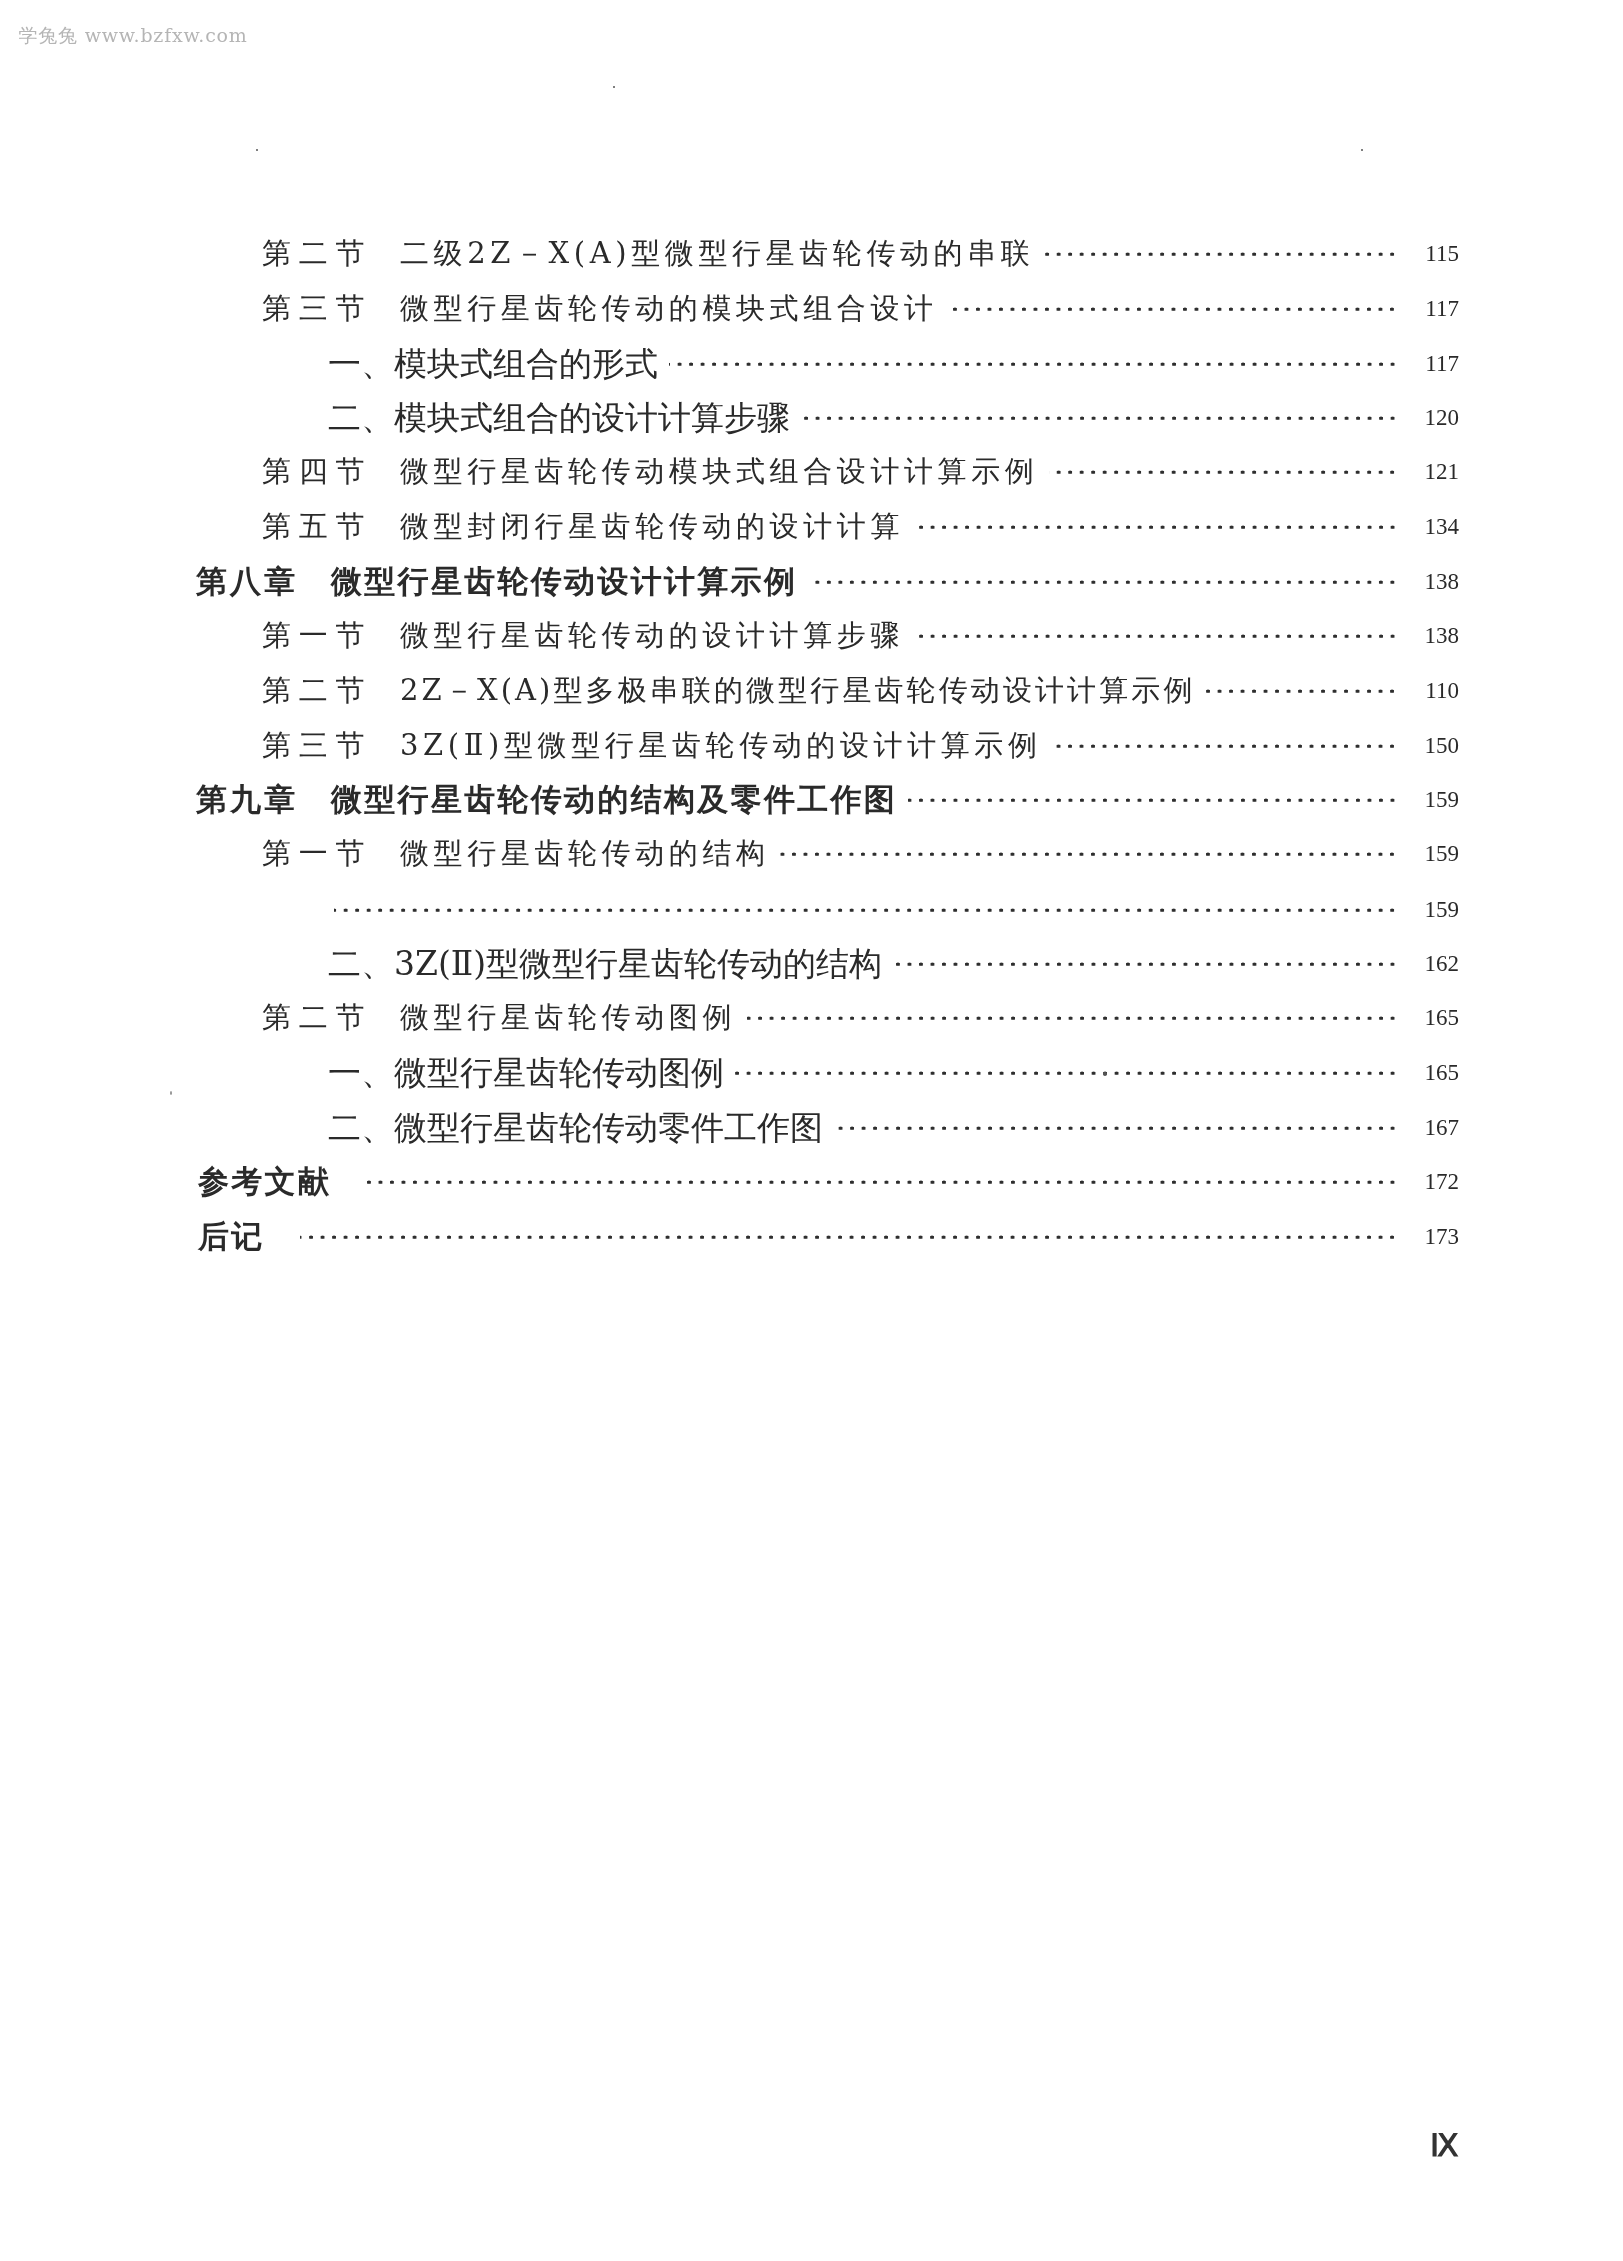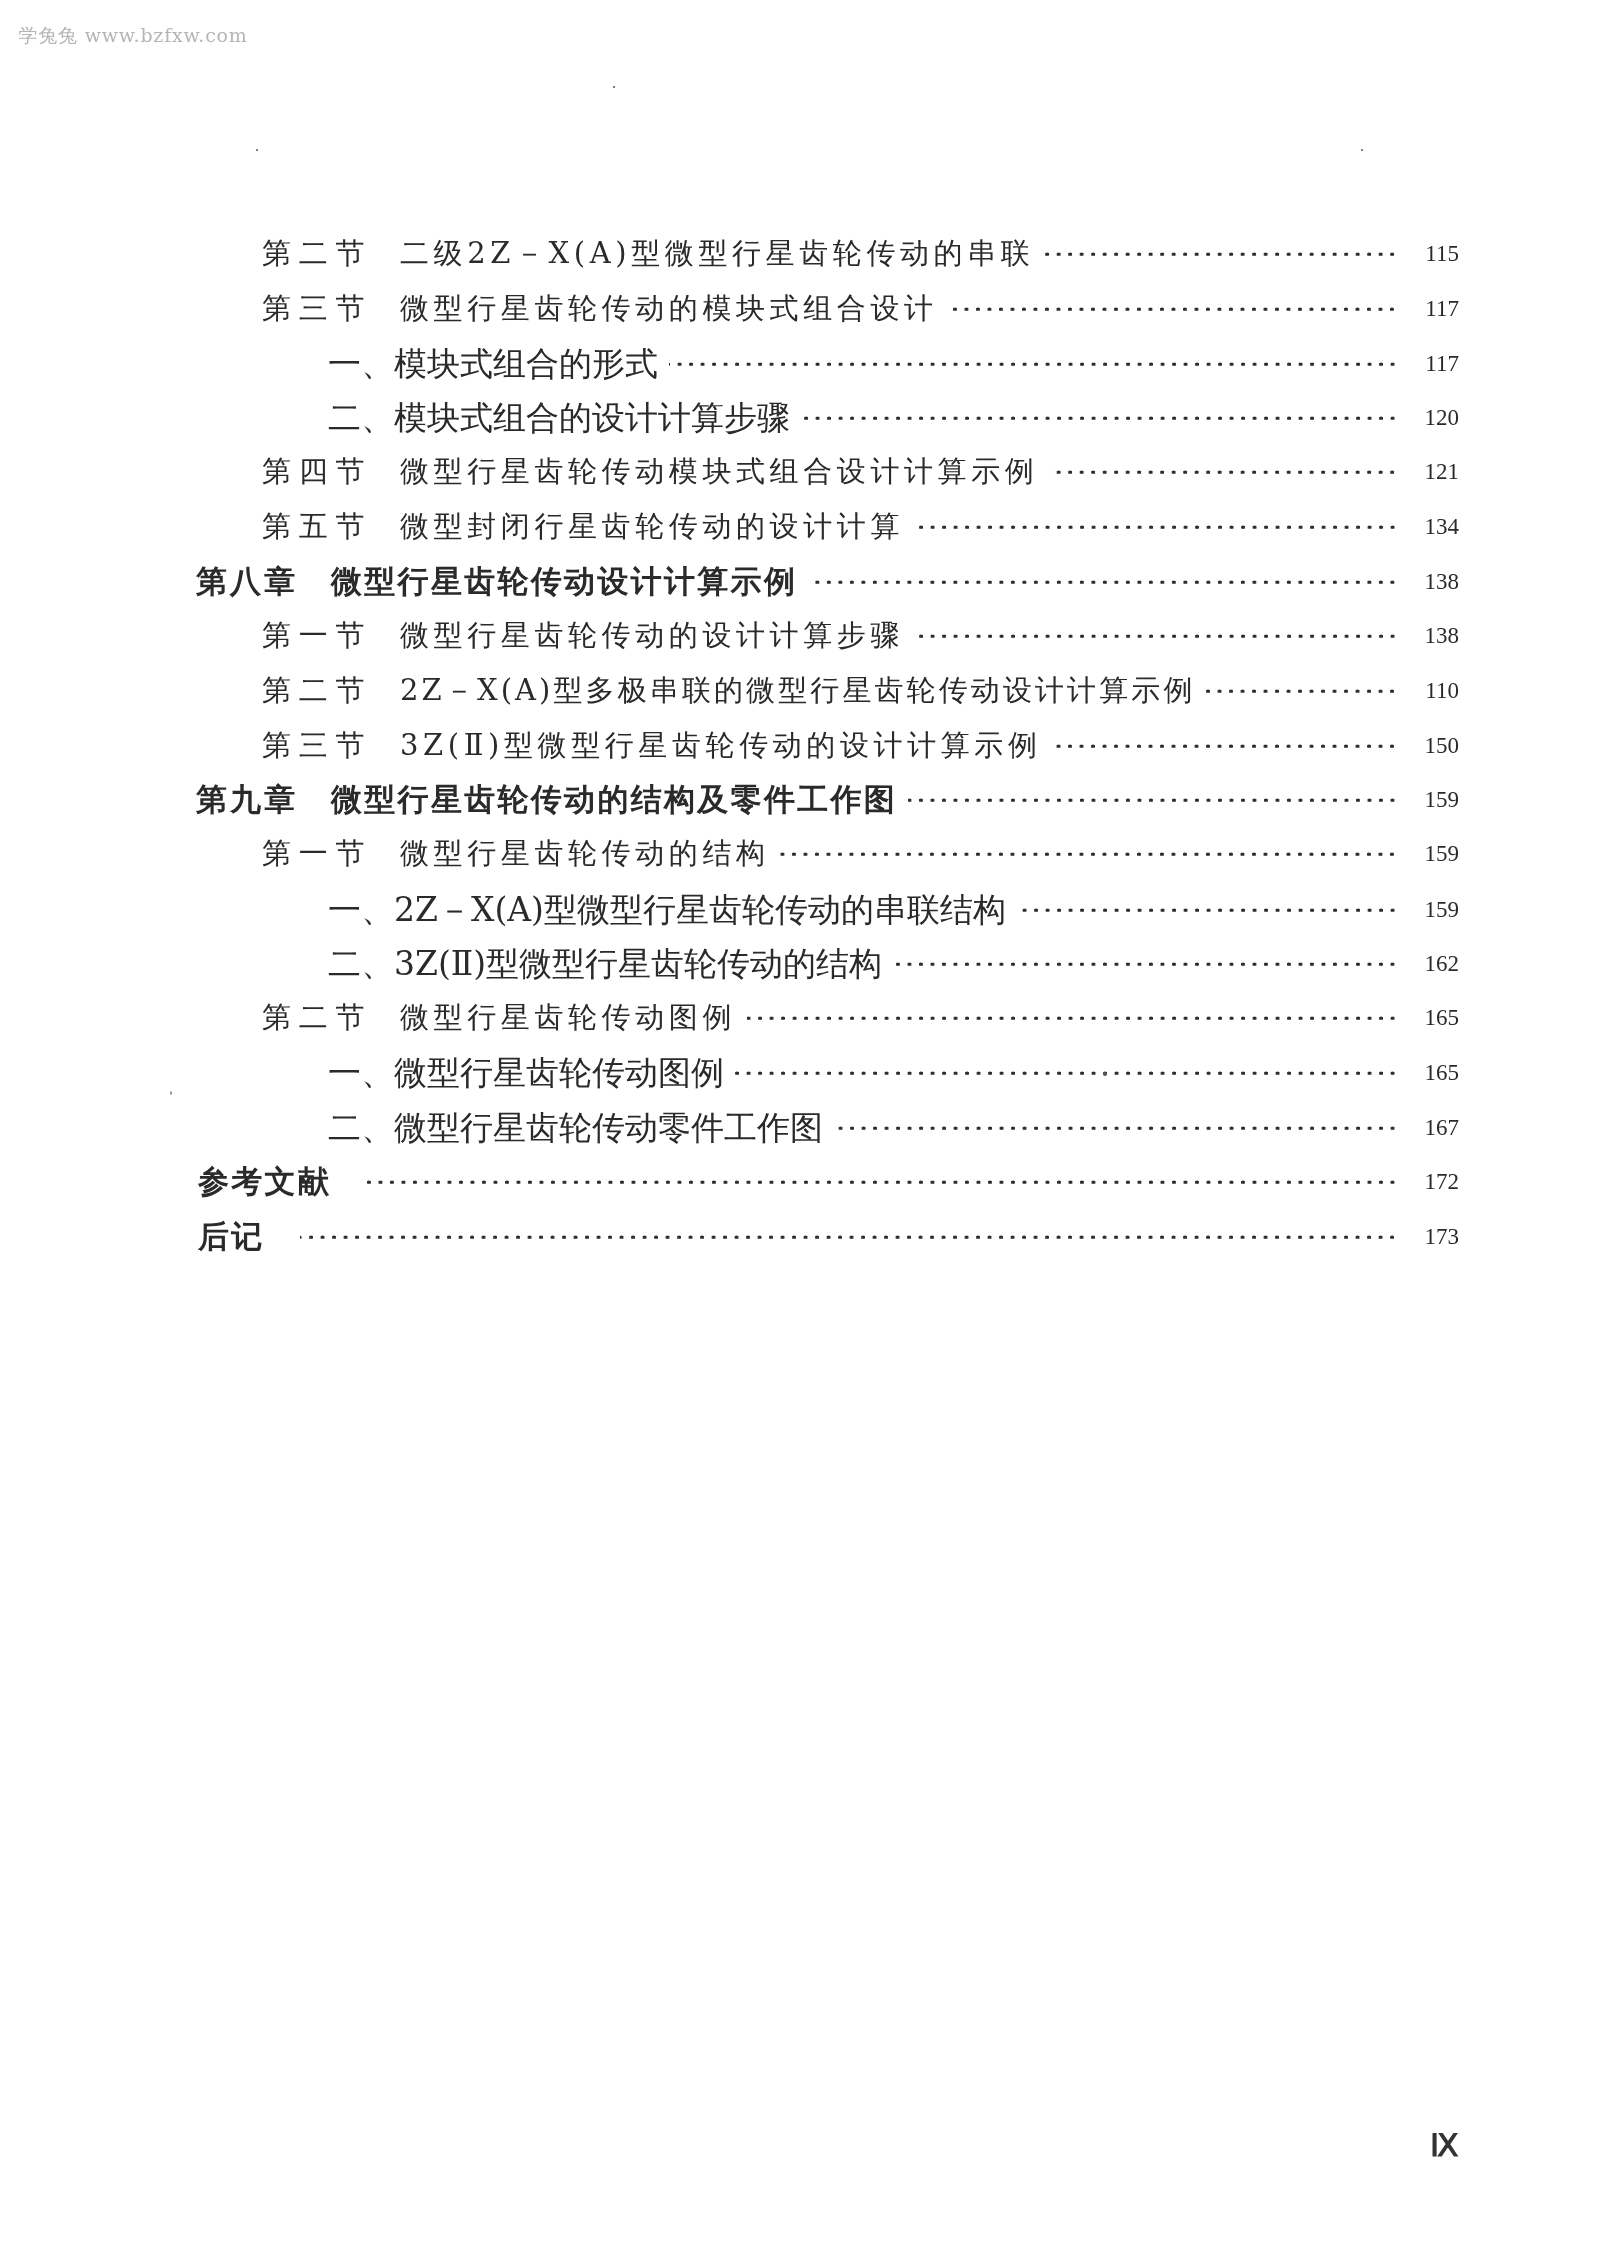--- a/index.html
+++ b/index.html
@@ -86,21 +86,20 @@
     <span class="label"><span class="chap-num">第九章</span><span>微型行星齿轮传动的结构及零件工作图</span></span>
     <span class="leader"></span>
     <span class="page">159</span>
   </div>
   <div class="row section" style="left:262px;top:802px">
     <span class="label"><span class="sec-num">第一节</span><span>微型行星齿轮传动的结构</span></span>
     <span class="leader"></span>
     <span class="page">159</span>
   </div>
   <div class="row sub" style="left:328px;top:858px">
-    <span class="label"><span class="num">一、</span><span>2Z－X(A)型微型行星齿轮传动的串联结构</span></span>
     <span class="leader"></span>
     <span class="page">159</span>
   </div>
   <div class="row sub" style="left:328px;top:912px">
     <span class="label"><span class="num">二、</span><span>3Z(Ⅱ)型微型行星齿轮传动的结构</span></span>
     <span class="leader"></span>
     <span class="page">162</span>
   </div>
   <div class="row section" style="left:262px;top:966px">
     <span class="label"><span class="sec-num">第二节</span><span>微型行星齿轮传动图例</span></span>

